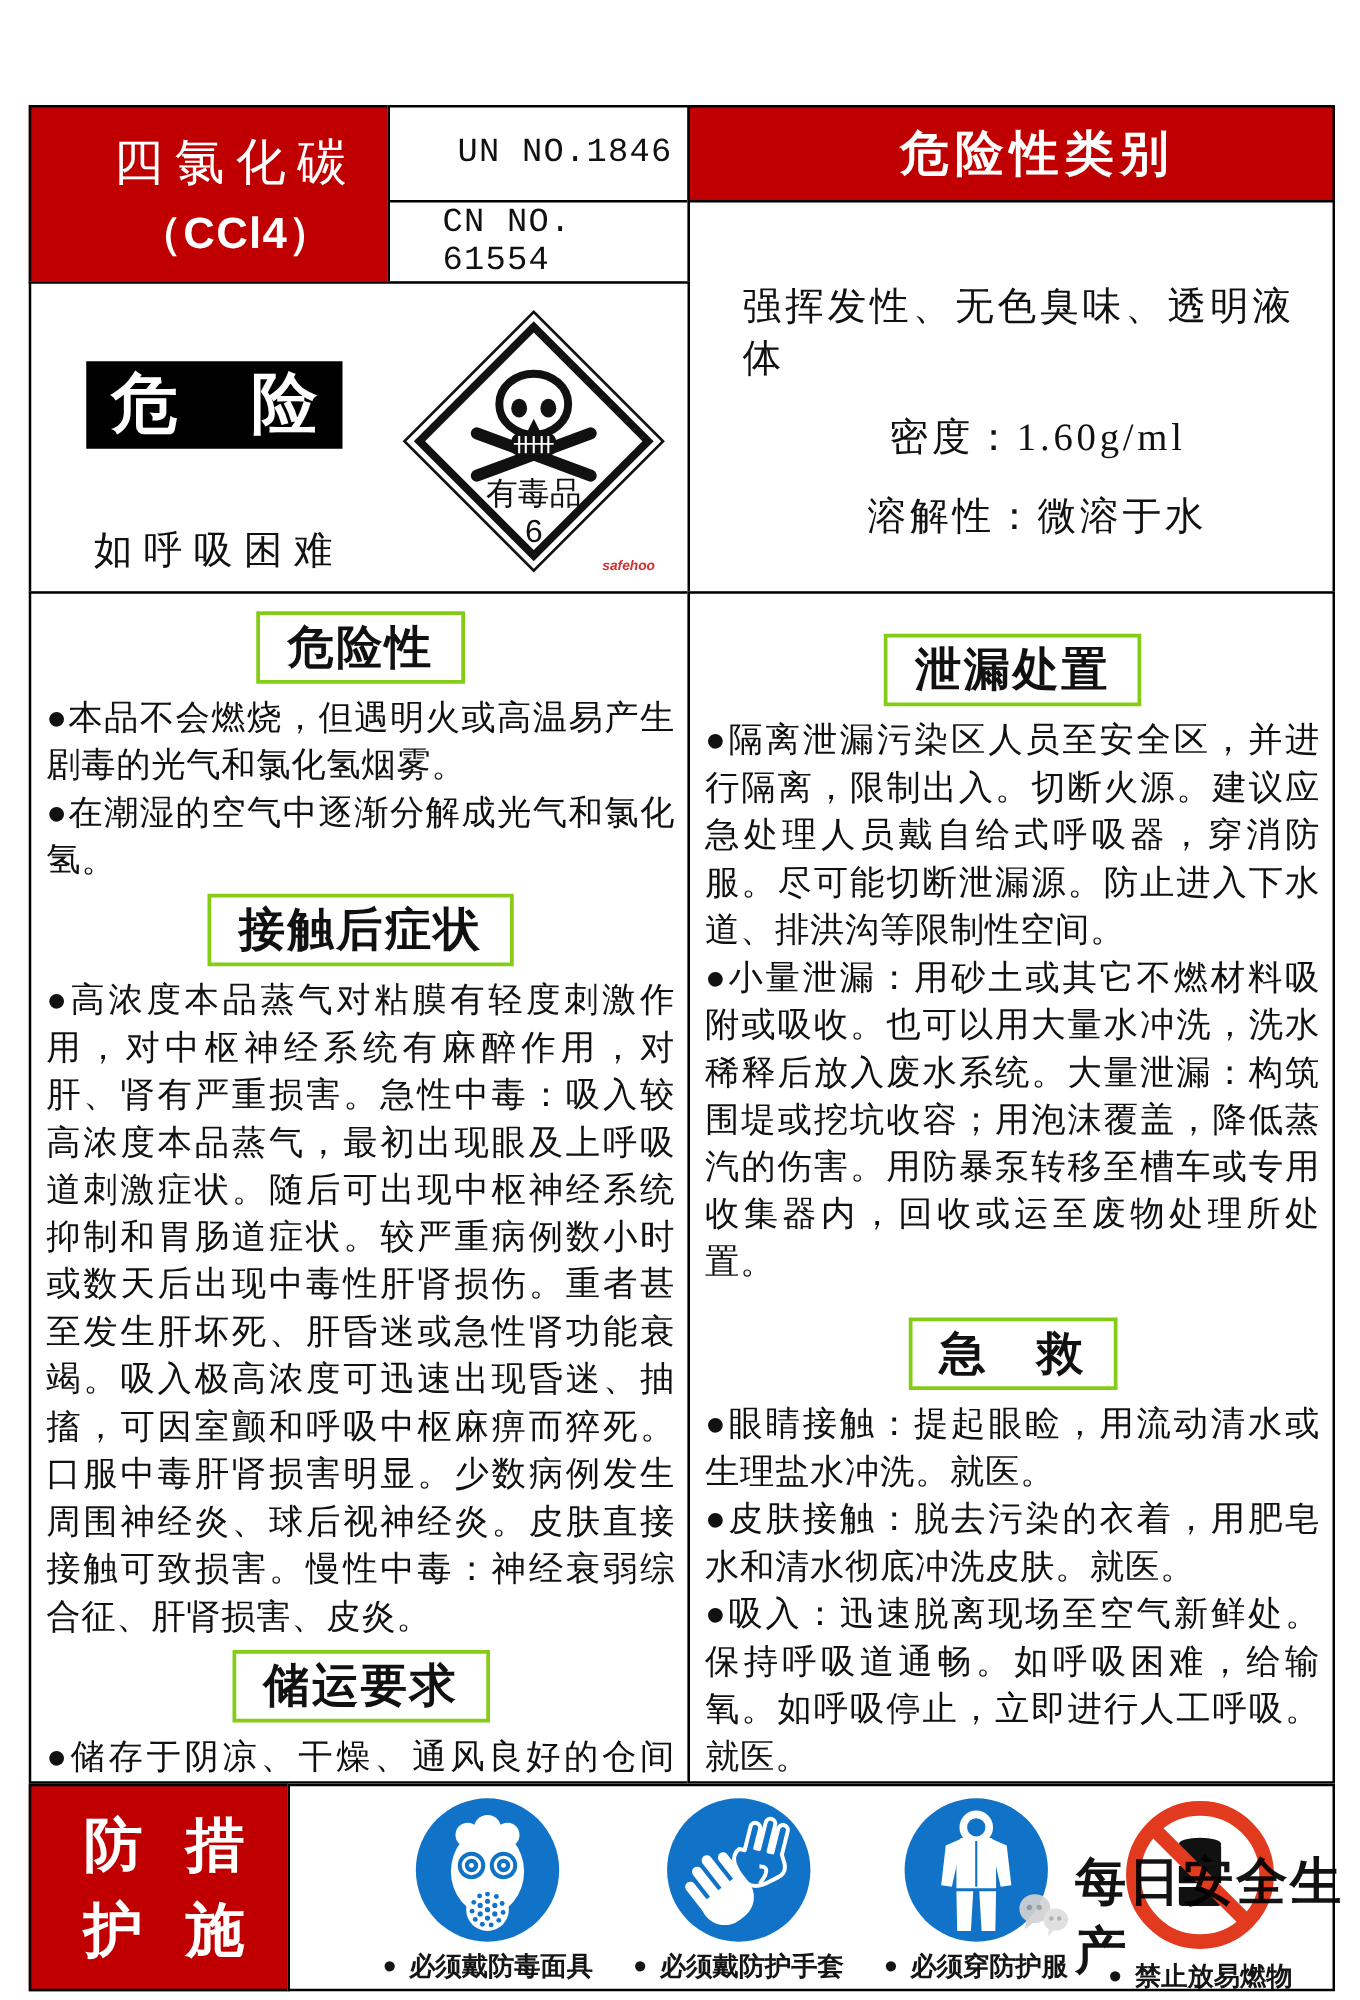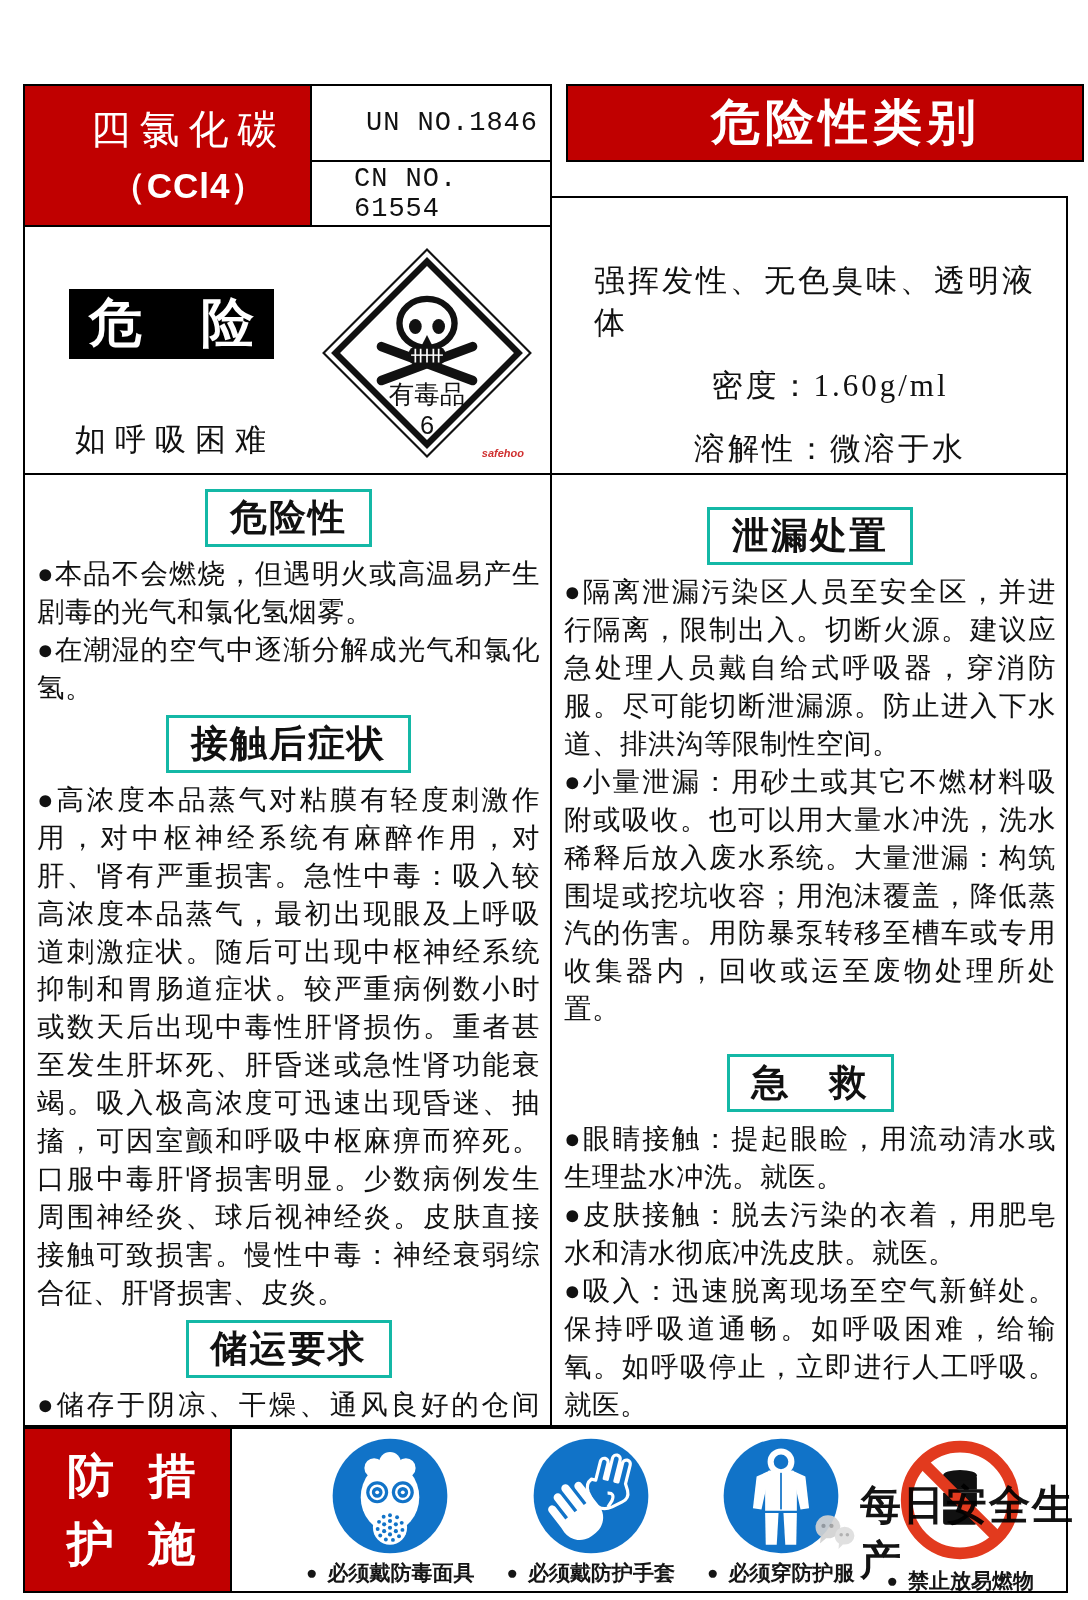--- a/index.html
+++ b/index.html
@@ -21,37 +21,37 @@
   .red-cell{background:var(--red);color:#fff;}
   
   .cell-name{left:23px;top:84px;width:289px;height:143px;display:flex;flex-direction:column;align-items:center;justify-content:center;gap:6px;}
   .chem-name{font-family:"Liberation Serif",serif;font-size:40px;letter-spacing:9px;}
   .chem-formula{font-weight:bold;font-size:35px;letter-spacing:1px;}
   .cell-un{left:310px;top:84px;width:242px;height:78px;display:flex;align-items:center;justify-content:center;
     font-family:"Liberation Mono",monospace;font-size:27px;letter-spacing:1px;text-align:right;}
   .cell-cn{left:310px;top:160px;width:242px;height:67px;display:flex;align-items:center;justify-content:center;
     font-family:"Liberation Mono",monospace;font-size:27px;letter-spacing:1px;}
   .cell-class{left:550px;top:84px;width:518px;height:78px;display:flex;align-items:center;justify-content:center;
-    font-size:49px;font-weight:bold;letter-spacing:5px;margin-left:16px;}
+    font-size:39px;font-weight:bold;letter-spacing:5px;}
   .cell-props{left:550px;top:160px;width:518px;height:315px;display:flex;flex-direction:column;align-items:center;
-    padding-top:62px;gap:21px;margin-top:36px;}
+    padding-top:62px;gap:21px;}
   .prop-line{font-family:"Liberation Serif",serif;font-size:31px;letter-spacing:3px;}
   
   .cell-sign{left:23px;top:225px;width:529px;height:250px;}
   .danger-box{position:absolute;left:44px;top:62px;width:205px;height:70px;background:#000;color:#fff;
     display:flex;align-items:center;justify-content:space-between;padding:0 20px;box-sizing:border-box;
     font-size:53px;font-weight:bold;}
   .volatile-note{position:absolute;left:50px;top:192px;font-family:"Liberation Serif",serif;font-size:31px;letter-spacing:9px;}
   .diamond{position:absolute;left:296px;top:20px;width:212px;height:212px;}
   .safehoo{position:absolute;right:26px;bottom:14px;font-size:11px;font-weight:bold;font-style:italic;color:#d03030;}
   
   .body-col{padding:6px 10px 0 12px;overflow:hidden;}
   .body-left{left:23px;top:473px;width:529px;height:954px;}
   .body-right{left:550px;top:473px;width:518px;height:954px;}
-  .sec-h{width:max-content;margin:8px auto 8px;border:3px solid #14b8a6;padding:1px 22px;
+  .sec-h{width:max-content;margin:8px auto 8px;border:3px solid #84cc16;padding:1px 22px;
     font-size:37px;font-weight:bold;letter-spacing:2px;background:#fff;}
   .sec-h.gap-top{margin-top:26px;}
   .bullet{font-family:"Liberation Serif",serif;font-size:27.5px;line-height:1.38;
     text-align:justify;letter-spacing:0.5px;}
   
   .cell-protect{left:23px;top:1427px;width:209px;height:166px;display:flex;flex-direction:row;
     align-items:center;justify-content:center;font-size:47px;font-weight:bold;letter-spacing:5px;line-height:1.45;}
   .icons-row{left:230px;top:1427px;width:838px;height:166px;display:flex;align-items:flex-start;
     justify-content:space-evenly;padding-top:6px;}
   .icon-group{display:flex;flex-direction:column;align-items:center;}

